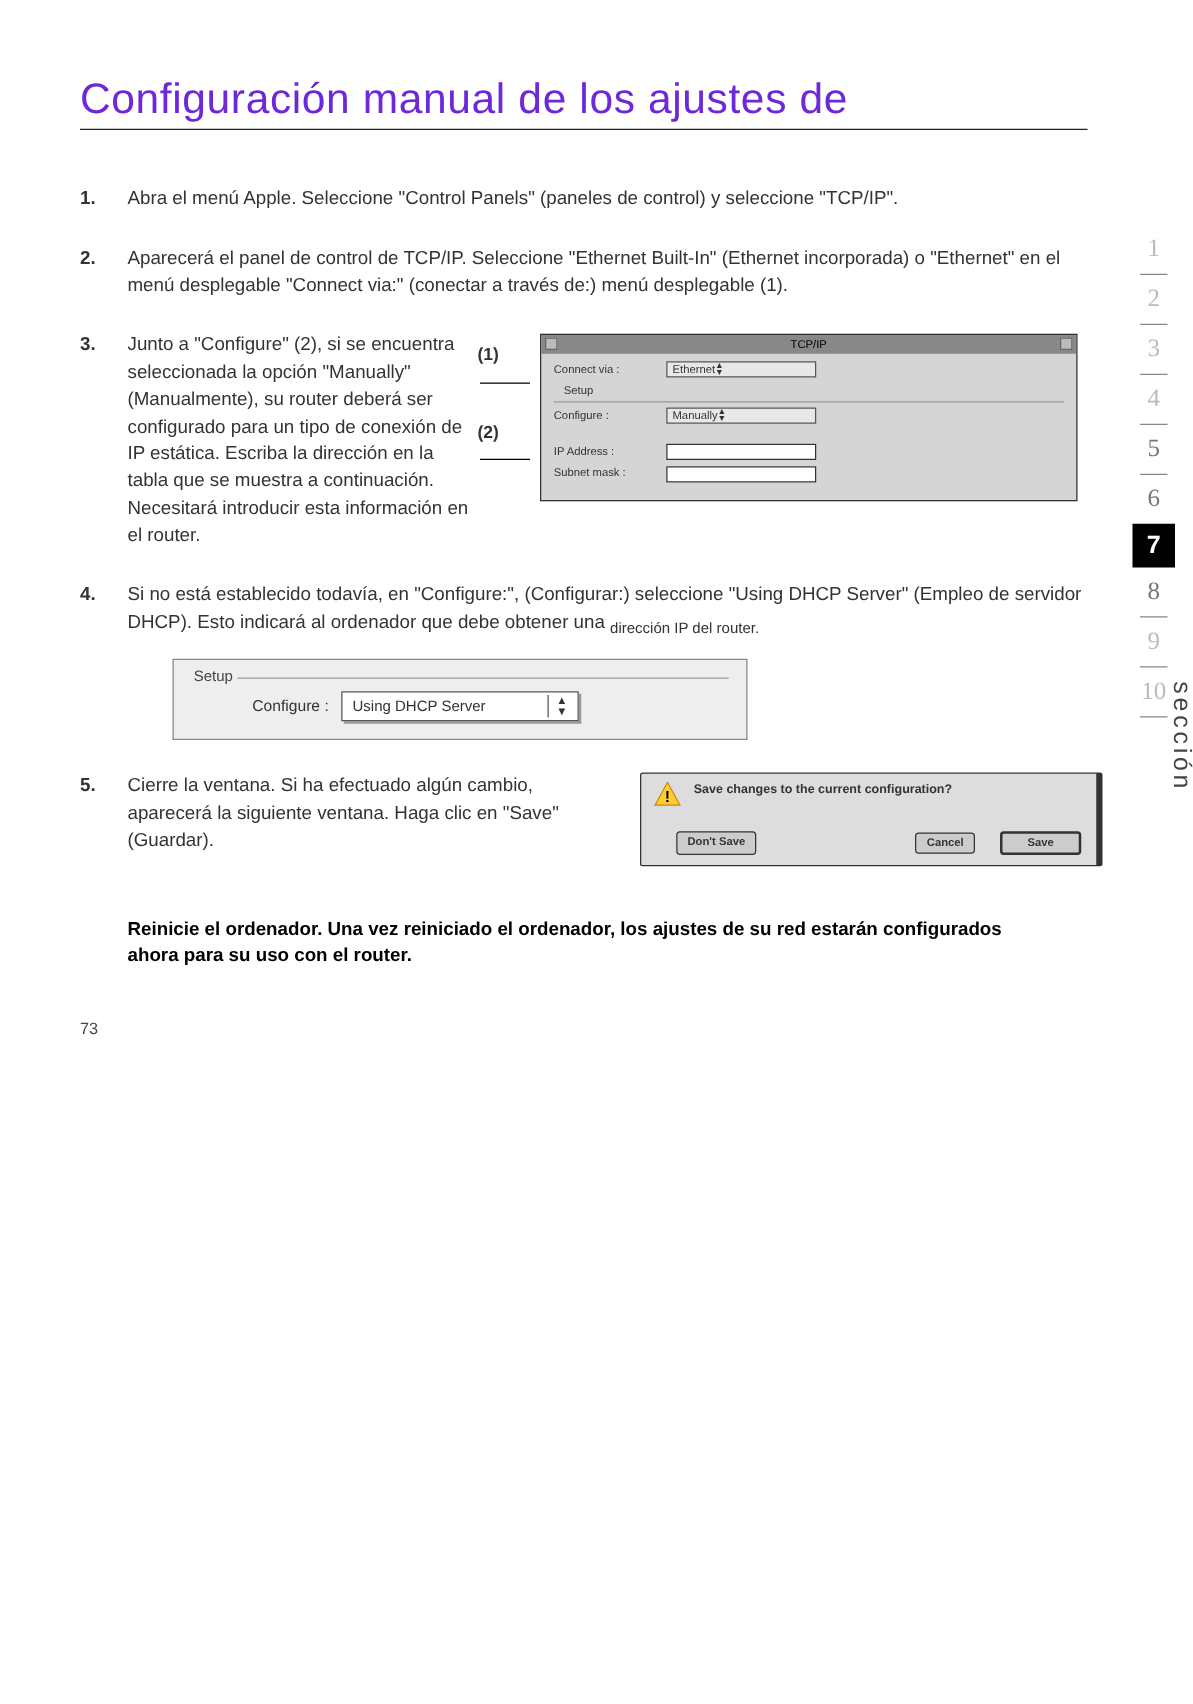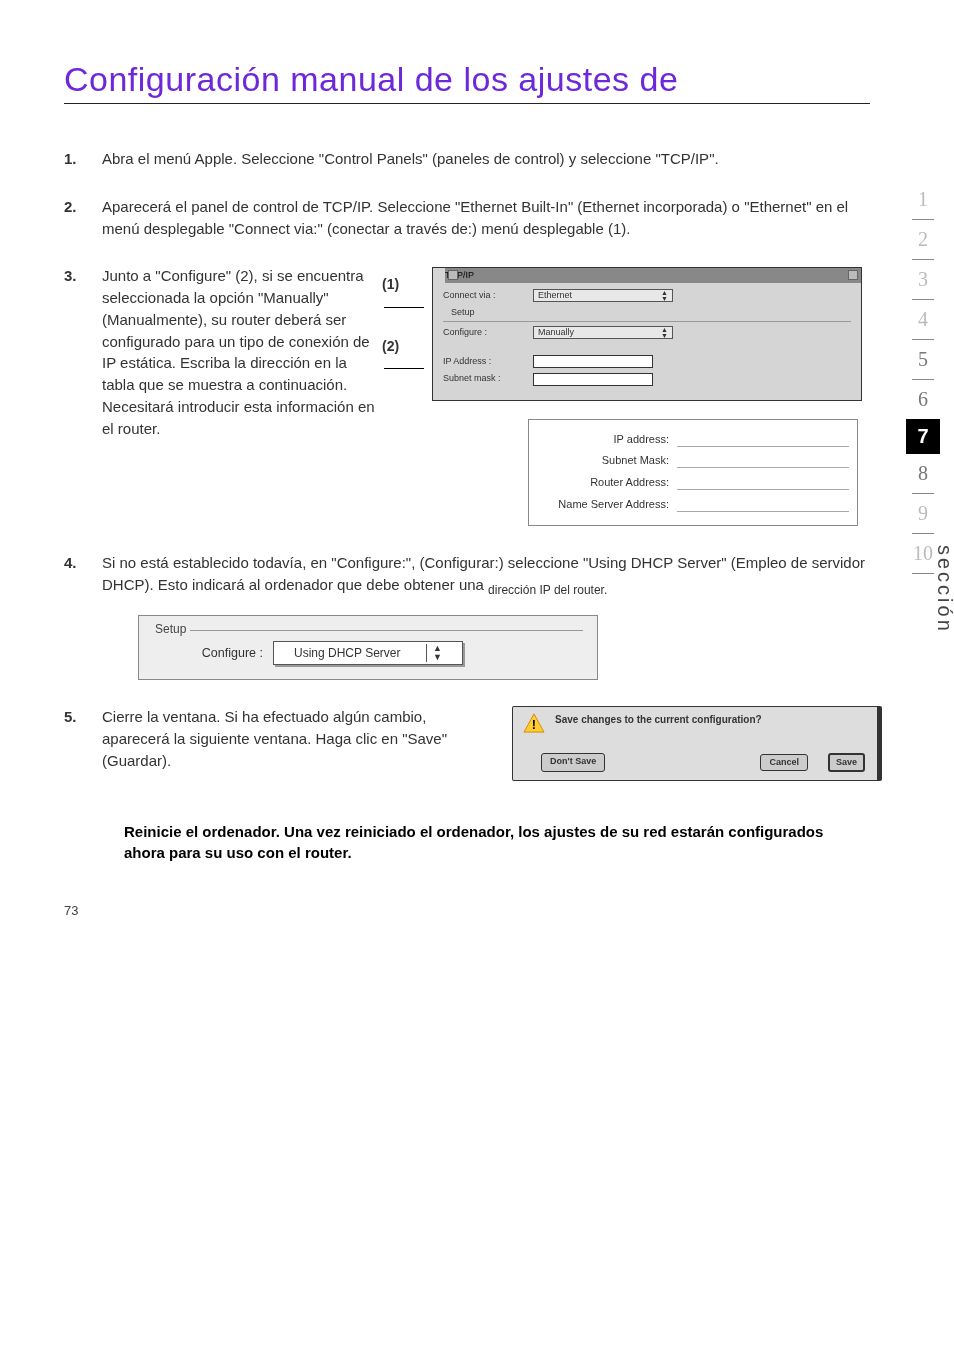--- a/index.html
+++ b/index.html
@@ -14,60 +14,60 @@
   .step-body { flex: 1; }
   .direccion { display:inline-block; font-size:12px; vertical-align:sub; }
   .row3 { display: flex; }
   .row3-left { width: 280px; }
   .row3-right { flex: 1; position: relative; }
   .callout-num { font-weight: bold; font-size: 14px; }
   .callout-line { display:inline-block; border-top:1.2px solid #000; vertical-align: middle; width: 40px; margin-left:2px; }
 
   
   .tcpip-box { border:1.2px solid #333; background:#d5d5d5; width:430px; font-size:9px; margin-top:2px; margin-left:-6px;}
-  .tcpip-title { background:#888; color:#000; text-align:left; font-size:9px; padding:1px 0; position:relative;margin-left:12px; }
+  .tcpip-title { background:#888; color:#000; text-align:center; font-size:9px; padding:1px 0; position:relative; }
   .tcpip-title::before { content:""; position:absolute; left:3px; top:2px; width:8px; height:8px; background:#bbb; border:1px solid #666; }
   .tcpip-title::after { content:""; position:absolute; right:3px; top:2px; width:8px; height:8px; background:#bbb; border:1px solid #666; }
   .tcpip-inner { padding:6px 10px 10px 10px; }
   .tcpip-row { display:flex; align-items:center; margin-bottom:4px; }
   .tcpip-label { width:90px; text-align:left; padding-right:6px; font-size:9px; }
-  .tcpip-select { border:1px solid #555; background:#e8e8e8; padding:0 4px; font-size:9px; height:13px; width:140px; display:flex; align-items:center; justify-content:space-between;}
+  .tcpip-select { border:1px solid #555; background:#e8e8e8; padding:0 4px; font-size:9px; height:13px; width:120px; display:flex; align-items:center; }
   .tcpip-select .arrows { font-size:7px; line-height:6px; }
   .tcpip-input { border:1px solid #333; background:#fff; height:13px; width:120px; }
   .tcpip-fieldset-label { font-size:9px; margin:4px 0 2px 8px; }
   .tcpip-rule { border-top:1px solid #999; margin:0 0 4px 0; }
 
   
   .addr-box { border:1px solid #888; background:#fff; width:330px; margin-top:18px; margin-left:90px; padding:6px 8px; font-size:11px; color:#333;}
   .addr-row { display:flex; align-items:center; margin:6px 0;}
   .addr-row .albl { width:140px; text-align:right; padding-right:8px; }
   .addr-row .aval { border-bottom:1px solid #aaa; flex:1; height:14px; }
 
   
   .setup-box { border:1px solid #888; background:#eee; width:460px; margin:16px 0 0 36px; padding:10px 14px 14px 14px; font-size:12.5px; font-family: "Lucida Grande", Arial, sans-serif;}
   .setup-fieldset { border-top:1px solid #999; margin-top:4px; padding-top:10px; position:relative;}
   .setup-legend { position:absolute; top:-10px; left:-2px; background:#eee; padding:0 4px; font-size:12px; color:#444;}
   .setup-row { display:flex; align-items:center; margin-left:40px;}
   .setup-row .cfglbl { width:80px; text-align:right; padding-right:10px; color:#333;}
-  .select-shell { border:1px solid #555; background:#fff; padding:2px 20px; font-size:12px; width:190px; display:flex; justify-content:space-between; align-items:center; box-shadow: 2px 2px 0 #999;}
+  .select-shell { border:1px solid #555; background:#fff; padding:2px 8px; font-size:12px; width:190px; display:flex; justify-content:space-between; align-items:center; box-shadow: 2px 2px 0 #999;}
   .select-btn { border-left:1px solid #555; padding-left:6px; margin-left:10px; font-size:9px; line-height:9px;}
 
   
   .step5-wrap { display:flex; }
   .step5-left { width:390px; }
   .save-dlg { border:1.5px solid #333; background:#ddd; width:370px; margin-left:20px; padding:6px 0 6px 0; font-size:10px; border-right:5px solid #333; border-radius:2px;}
   .save-top { display:flex; padding:0 10px 20px 10px;}
   .warn-ico { width:22px; height:20px; margin-right:10px; position:relative;}
   .warn-ico svg { width:22px; height:20px; display:block;}
   .save-btns { display:flex; justify-content:space-between; padding:0 12px 2px 28px; }
   .btn { border:1.2px solid #333; background:#ccc; font-size:9px; padding:1px 8px; border-radius:3px; font-weight:bold;}
   .btn-right { display:flex; gap:20px; align-items:center;}
-  .btn.save { border:2.5px double #333; padding:1px 6px;}
-
-  .footer-bold { font-weight:bold; font-size:15px; line-height:1.4; margin-top:40px; margin-left:60px; max-width:720px;}
+  .btn.save { border:2.5px double #333; padding:1px 20px;}
+
+  .footer-bold { font-weight:bold; font-size:15px; line-height:1.4; margin-top:40px; margin-left:38px; max-width:720px;}
   .pagenum { font-size:13px; margin-top:40px; color:#444;}
 
   
   .sidenav { position:absolute; right:14px; top:180px; width:34px; text-align:center; font-size:20px; }
   .sidenav .num { color:#bbb; padding:8px 0; font-family: Georgia, serif; }
   .sidenav .sep { border-top:1.2px solid #888; width:22px; margin:0 auto;}
   .sidenav .current { background:#000; color:#fff; font-weight:bold; padding:6px 0;}
   .sidenav .near { color:#777; }
   .seccion { position:absolute; right:-2px; top:545px; writing-mode: vertical-rl; font-size:20px; letter-spacing:3px; color:#444; font-family: Arial, sans-serif;}
 </style>
@@ -125,38 +125,20 @@
                   <div class="tcpip-label">IP Address :</div>
                   <div class="tcpip-input"></div>
                 </div>
                 <div class="tcpip-row">
                   <div class="tcpip-label">Subnet mask :</div>
                   <div class="tcpip-input"></div>
                 </div>
               </div>
             </div>
 
-            <div class="addr-box">
-              <div class="addr-row">
-                  <div class="albl">IP address:</div>
-                  <div class="aval"></div>
-                </div>
-              <div class="addr-row">
-                  <div class="albl">Subnet Mask:</div>
-                  <div class="aval"></div>
-                </div>
-              <div class="addr-row">
-                  <div class="albl">Router Address:</div>
-                  <div class="aval"></div>
-                </div>
-              <div class="addr-row">
-                  <div class="albl">Name Server Address:</div>
-                  <div class="aval"></div>
-                </div>
-            </div>
           </div>
         </div>
       </div>
     </div>
   </div>
 
   <div class="step">
     <div class="step-num">4.</div>
     <div class="step-body">
       <span>Si no está establecido todavía, en "Configure:", (Configurar:) seleccione "Using DHCP Server" (Empleo de servidor DHCP). Esto indicará al ordenador que debe obtener una </span><span class="direccion">dirección IP del router.</span>

